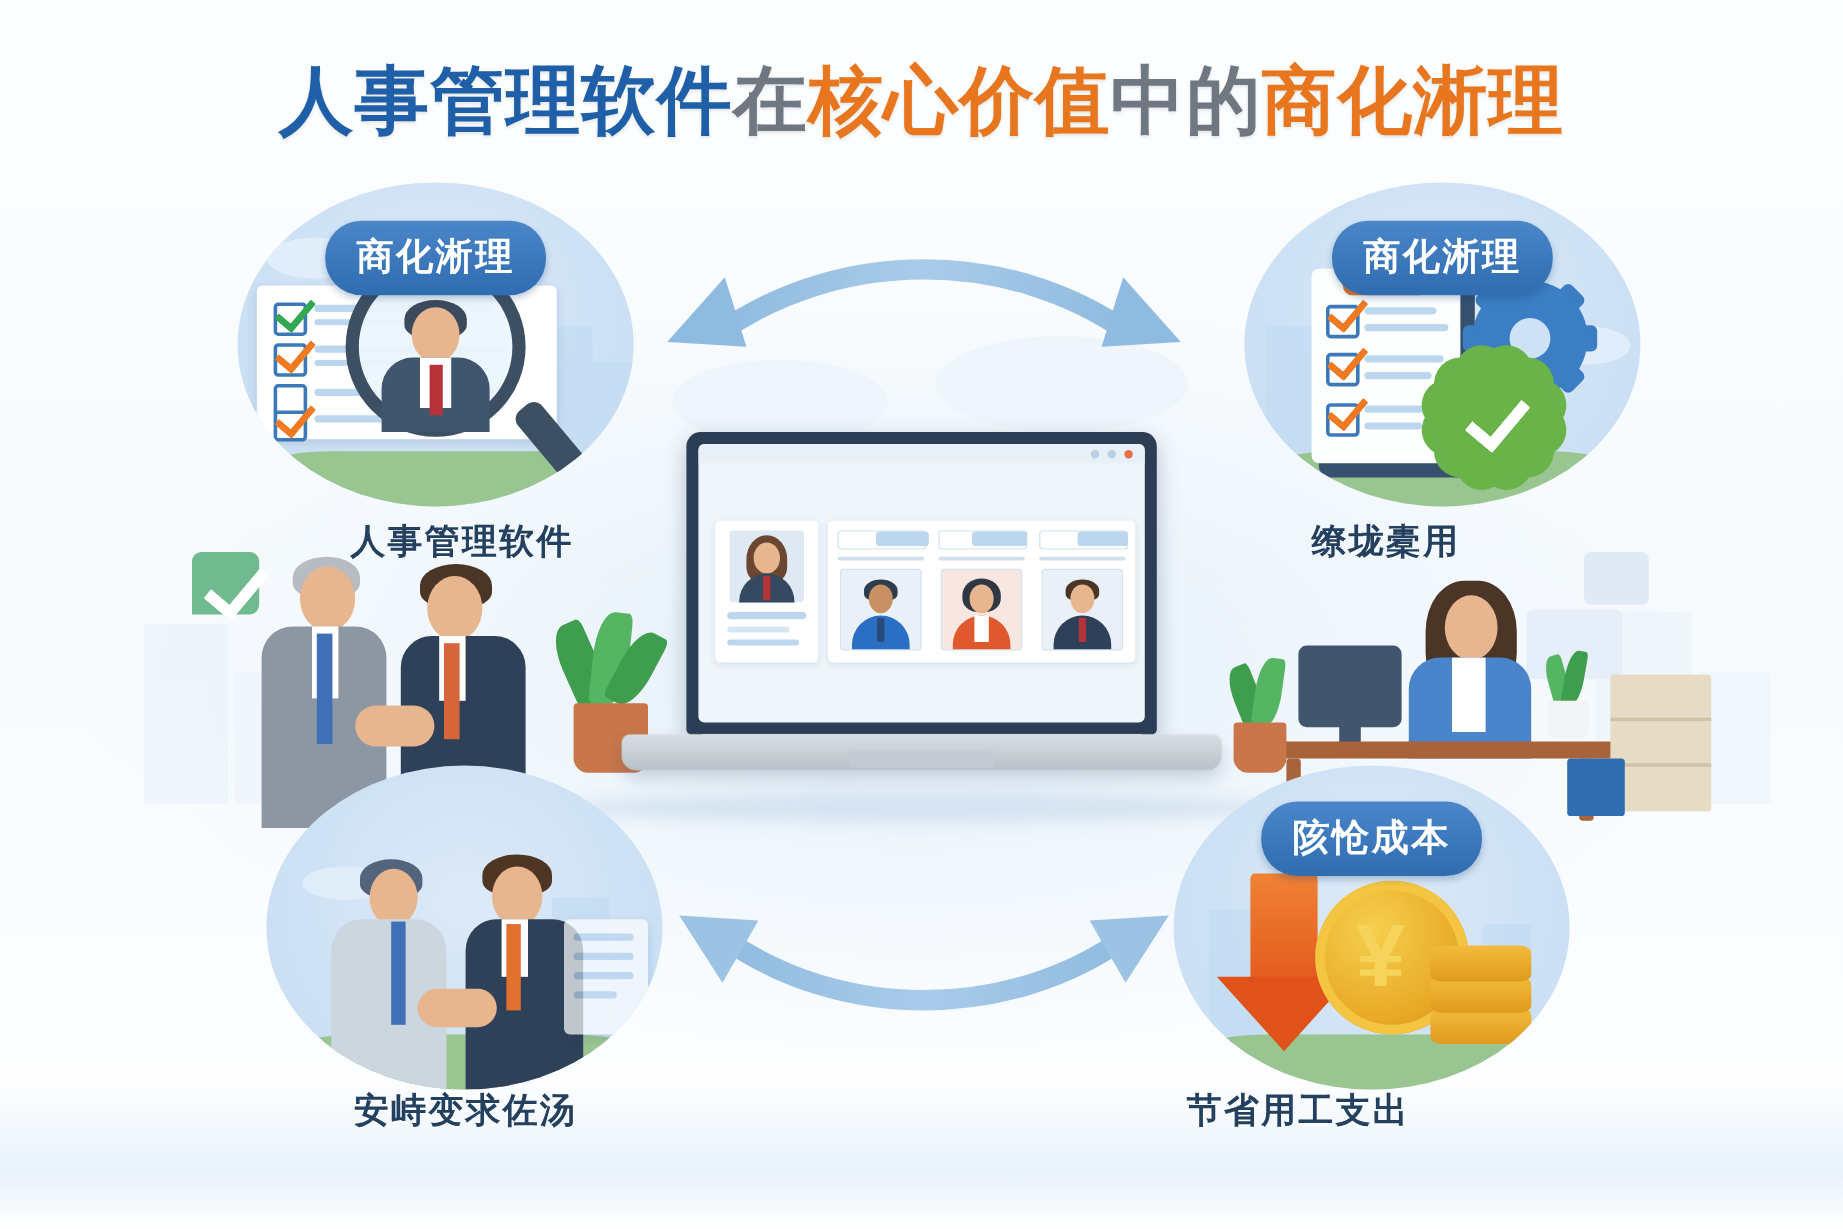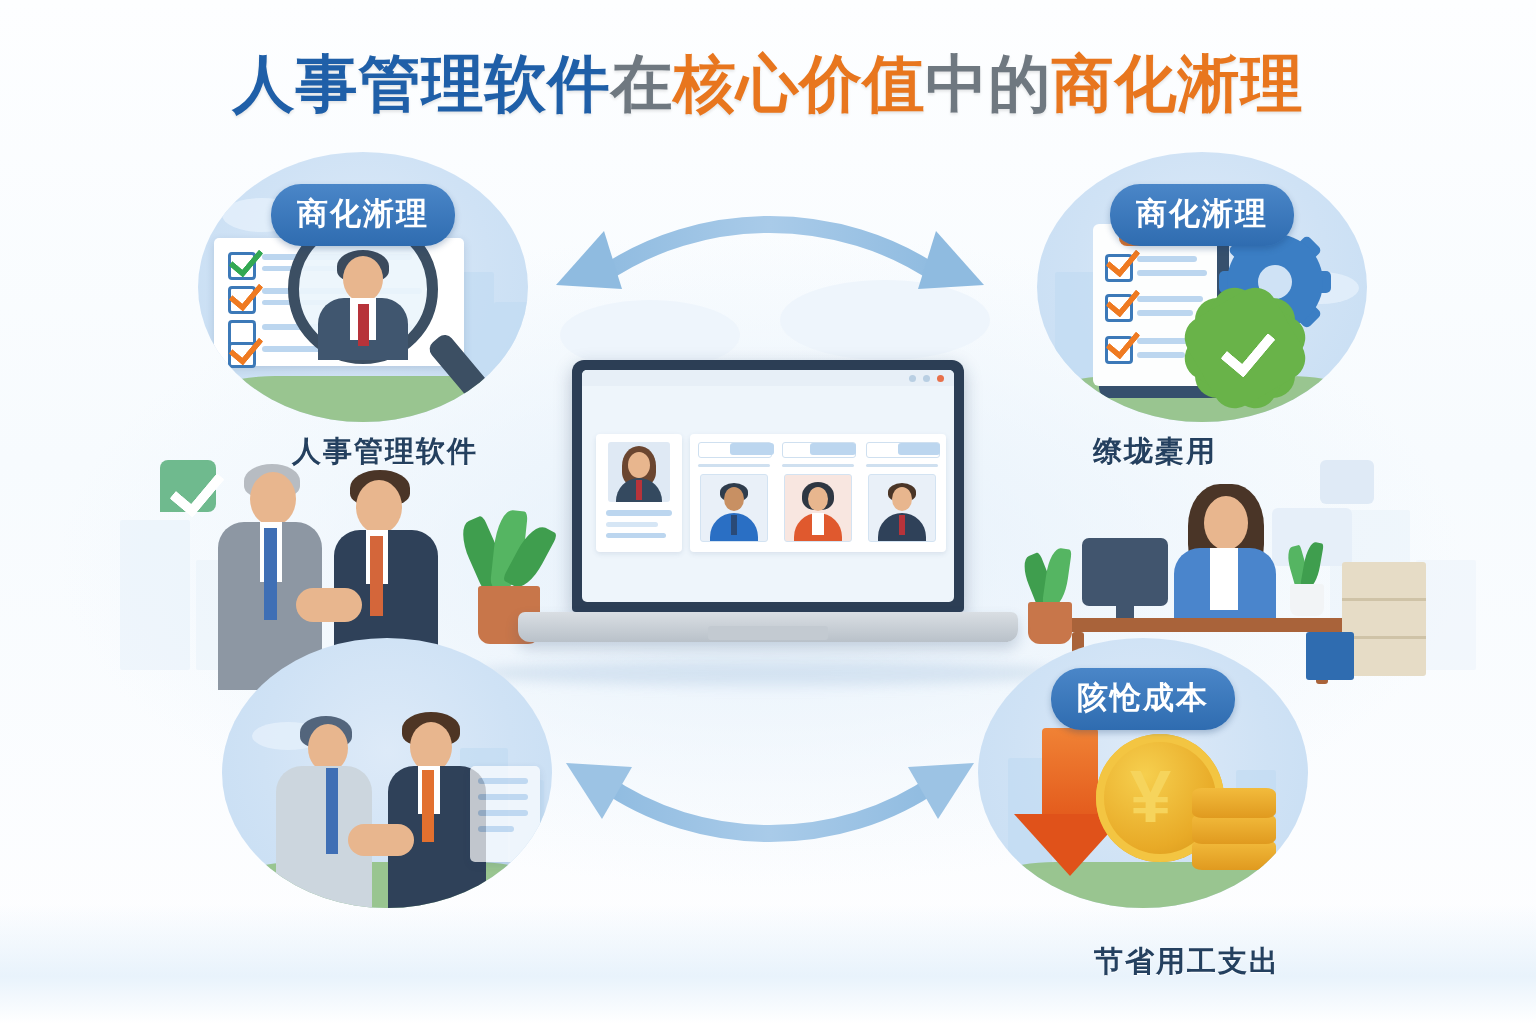--- a/index.html
+++ b/index.html
@@ -395,20 +395,21 @@
       <div style="position:absolute;left:126px;top:186px;width:66px;height:32px;background:#e8b68e;border-radius:17px;"></div>
 
       <div class="doc" style="left:248px;top:128px;width:70px;height:96px;opacity:.7;">
         <div class="line" style="left:8px;top:12px;width:50px;height:6px;"></div>
         <div class="line" style="left:8px;top:28px;width:50px;height:6px;"></div>
         <div class="line" style="left:8px;top:44px;width:50px;height:6px;"></div>
         <div class="line" style="left:8px;top:60px;width:36px;height:6px;"></div>
       </div>
     </div>
   </div>
+  <div class="caption" style="left:388px;top:906px;">安峙变求佐汤</div>
 
   <div class="quad" style="left:978px;top:638px;">
     <div class="circle">
       <div class="skyb" style="left:30px;top:120px;width:44px;height:110px;"></div>
       <div class="skyb" style="left:258px;top:132px;width:40px;height:98px;"></div>
       <div class="grass"></div>
 
       <div class="darrow" style="left:36px;top:90px;width:112px;height:150px;">
         <div class="shaft" style="left:28px;top:0;width:56px;height:92px;"></div>
         <div class="headd" style="left:0;top:86px;"></div>
@@ -416,15 +417,15 @@
 
       <div class="coin" style="left:118px;top:96px;width:128px;height:128px;"></div>
       <div class="yen" style="left:152px;top:122px;">¥</div>
 
       <div class="stackc" style="left:214px;top:202px;width:84px;height:30px;"></div>
       <div class="stackc" style="left:214px;top:176px;width:84px;height:30px;"></div>
       <div class="stackc" style="left:214px;top:150px;width:84px;height:30px;"></div>
     </div>
     <div class="badge" style="top:30px;">陔怆成本</div>
   </div>
-  <div class="caption" style="left:1187px;top:906px;margin-top:36px;">节省用工支出</div>
+  <div class="caption" style="left:1082px;top:906px;">节省用工支出</div>
 
 </div>
 
 </body></html>

